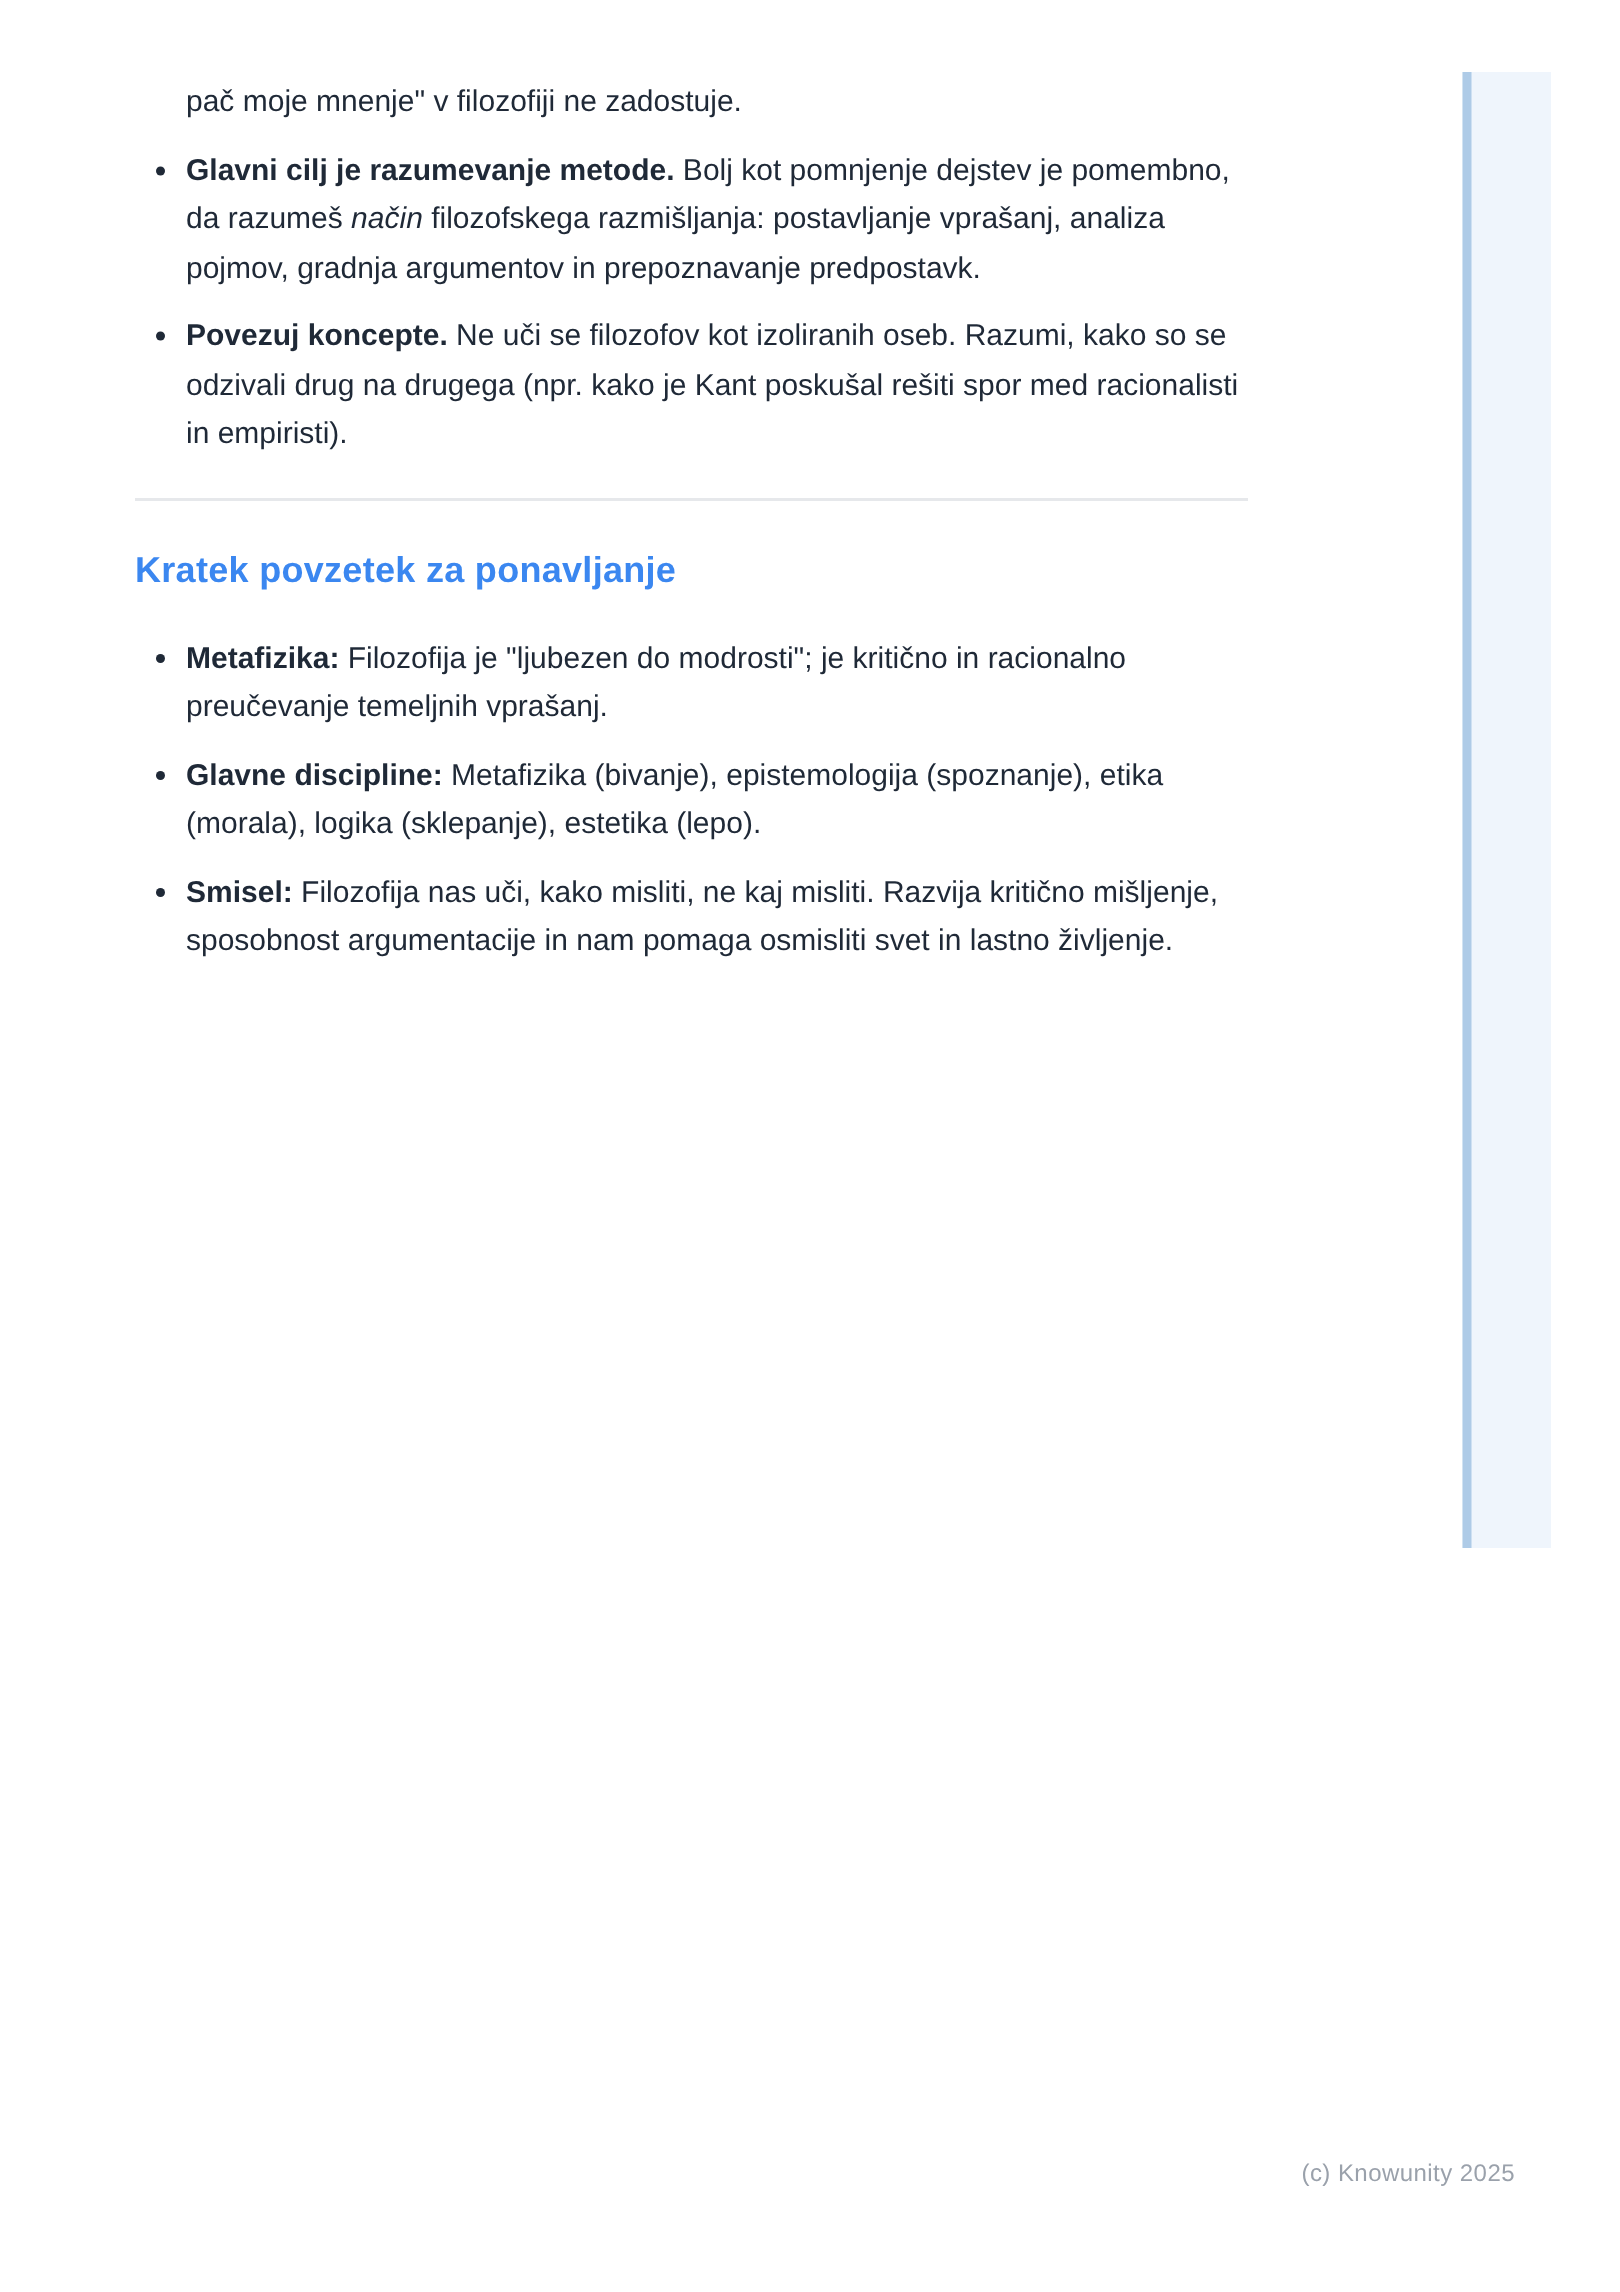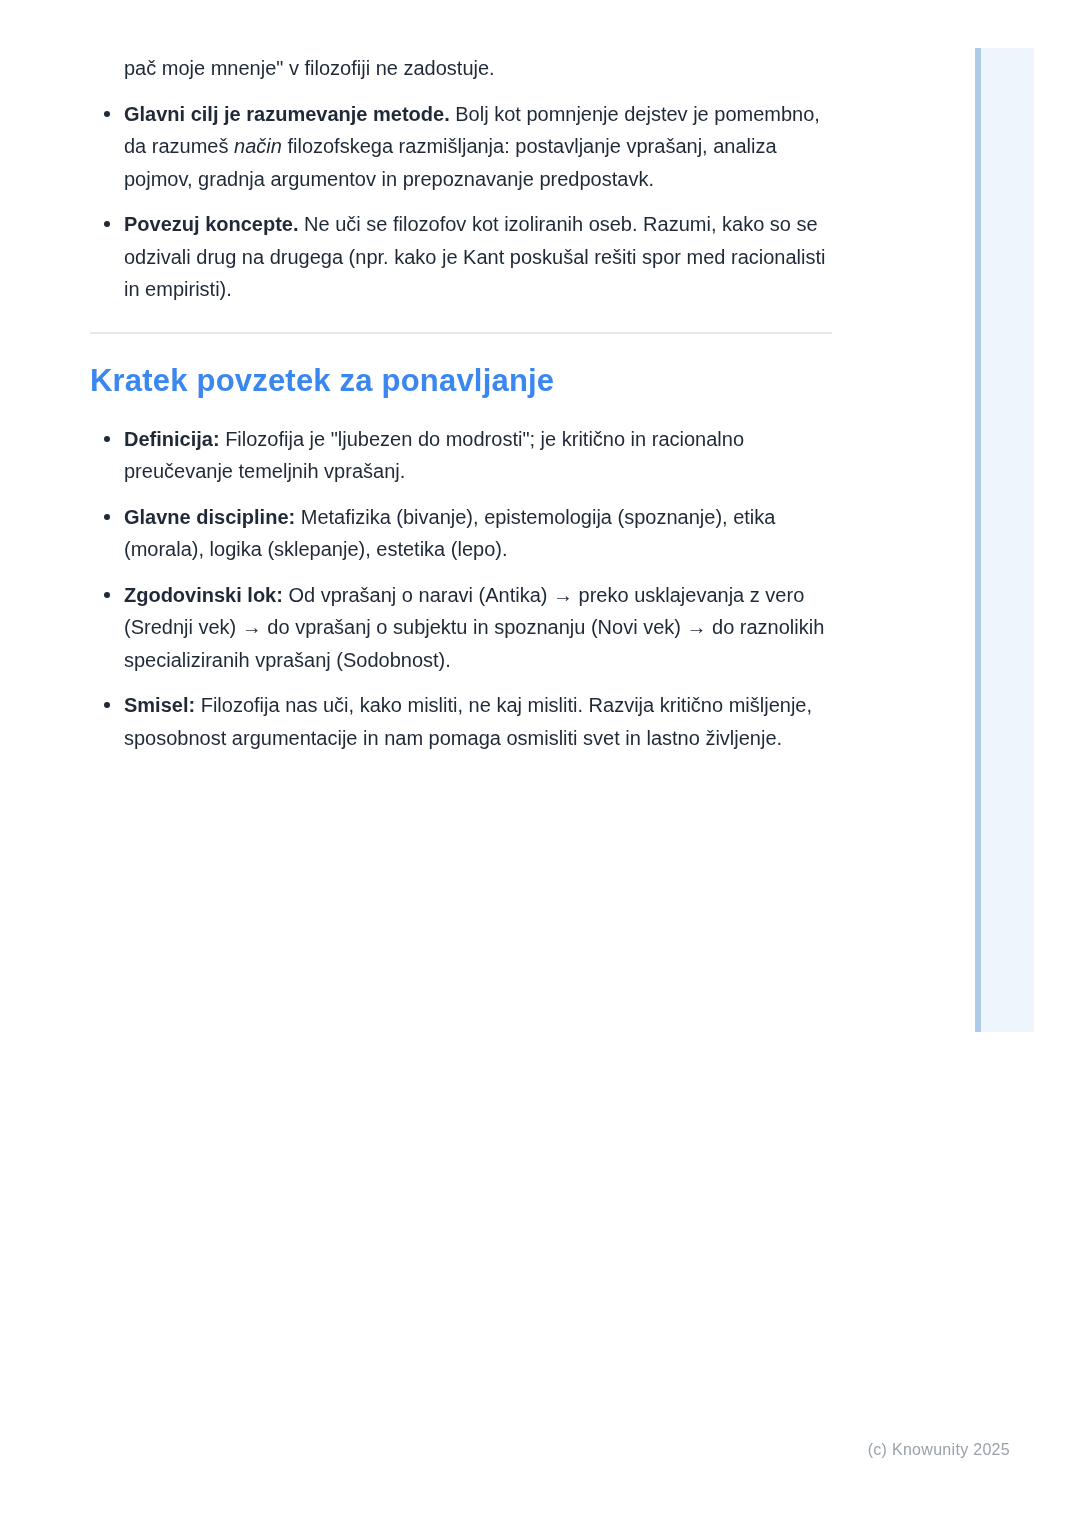--- a/index.html
+++ b/index.html
@@ -56,21 +56,21 @@
     font-weight: bold;
   }
   .divider {
     height: 2px;
     background: var(--divider-color, #e6e8eb);
     border: none;
     margin: 26px 0 29px 0;
   }
   h2.section-heading {
     margin: 0 0 24px 0;
-    font-size: 31px;
+    font-size: 24px;
     line-height: 36px;
     font-weight: bold;
     color: var(--accent-blue, #3b87f0);
     letter-spacing: 0.2px;
   }
   .side-bar {
     position: absolute;
     left: 975px;
     top: 48px;
     width: 53px;
@@ -104,27 +104,24 @@
       <span class="lead-bold">Povezuj koncepte.</span><span> Ne uči se filozofov kot izoliranih oseb. Razumi, kako so se odzivali drug na drugega (npr. kako je Kant poskušal rešiti spor med racionalisti in empiristi).</span>
     </li>
   </ul>
 
   <div class="divider"></div>
 
   <h2 class="section-heading">Kratek povzetek za ponavljanje</h2>
 
   <ul class="bullets body-text">
     <li>
-      <span class="lead-bold">Definicija:</span><span> Filozofija je "ljubezen do modrosti"; je kritično in racionalno preučevanje temeljnih vprašanj.</span>
+      <span class="lead-bold">Metafizika:</span><span> Filozofija je "ljubezen do modrosti"; je kritično in racionalno preučevanje temeljnih vprašanj.</span>
     </li>
     <li>
       <span class="lead-bold">Glavne discipline:</span><span> Metafizika (bivanje), epistemologija (spoznanje), etika (morala), logika (sklepanje), estetika (lepo).</span>
-    </li>
-    <li>
-      <span class="lead-bold">Zgodovinski lok:</span><span> Od vprašanj o naravi (Antika) → preko usklajevanja z vero (Srednji vek) → do vprašanj o subjektu in spoznanju (Novi vek) → do raznolikih specializiranih vprašanj (Sodobnost).</span>
     </li>
     <li>
       <span class="lead-bold">Smisel:</span><span> Filozofija nas uči, kako misliti, ne kaj misliti. Razvija kritično mišljenje, sposobnost argumentacije in nam pomaga osmisliti svet in lastno življenje.</span>
     </li>
   </ul>
 
 </div>
 
 <div class="side-bar"></div>
 

